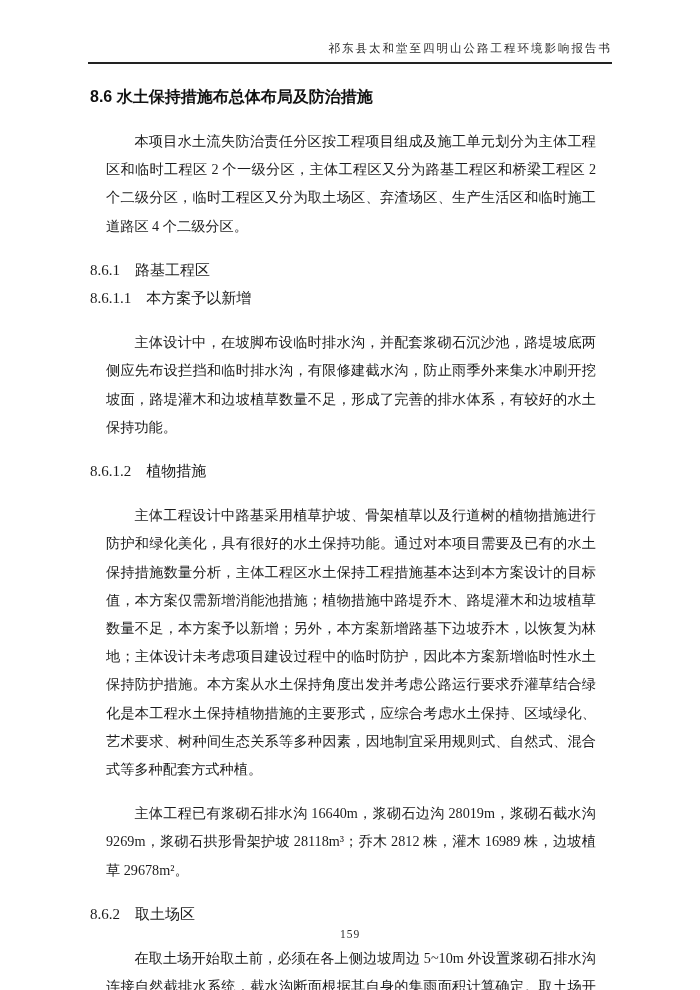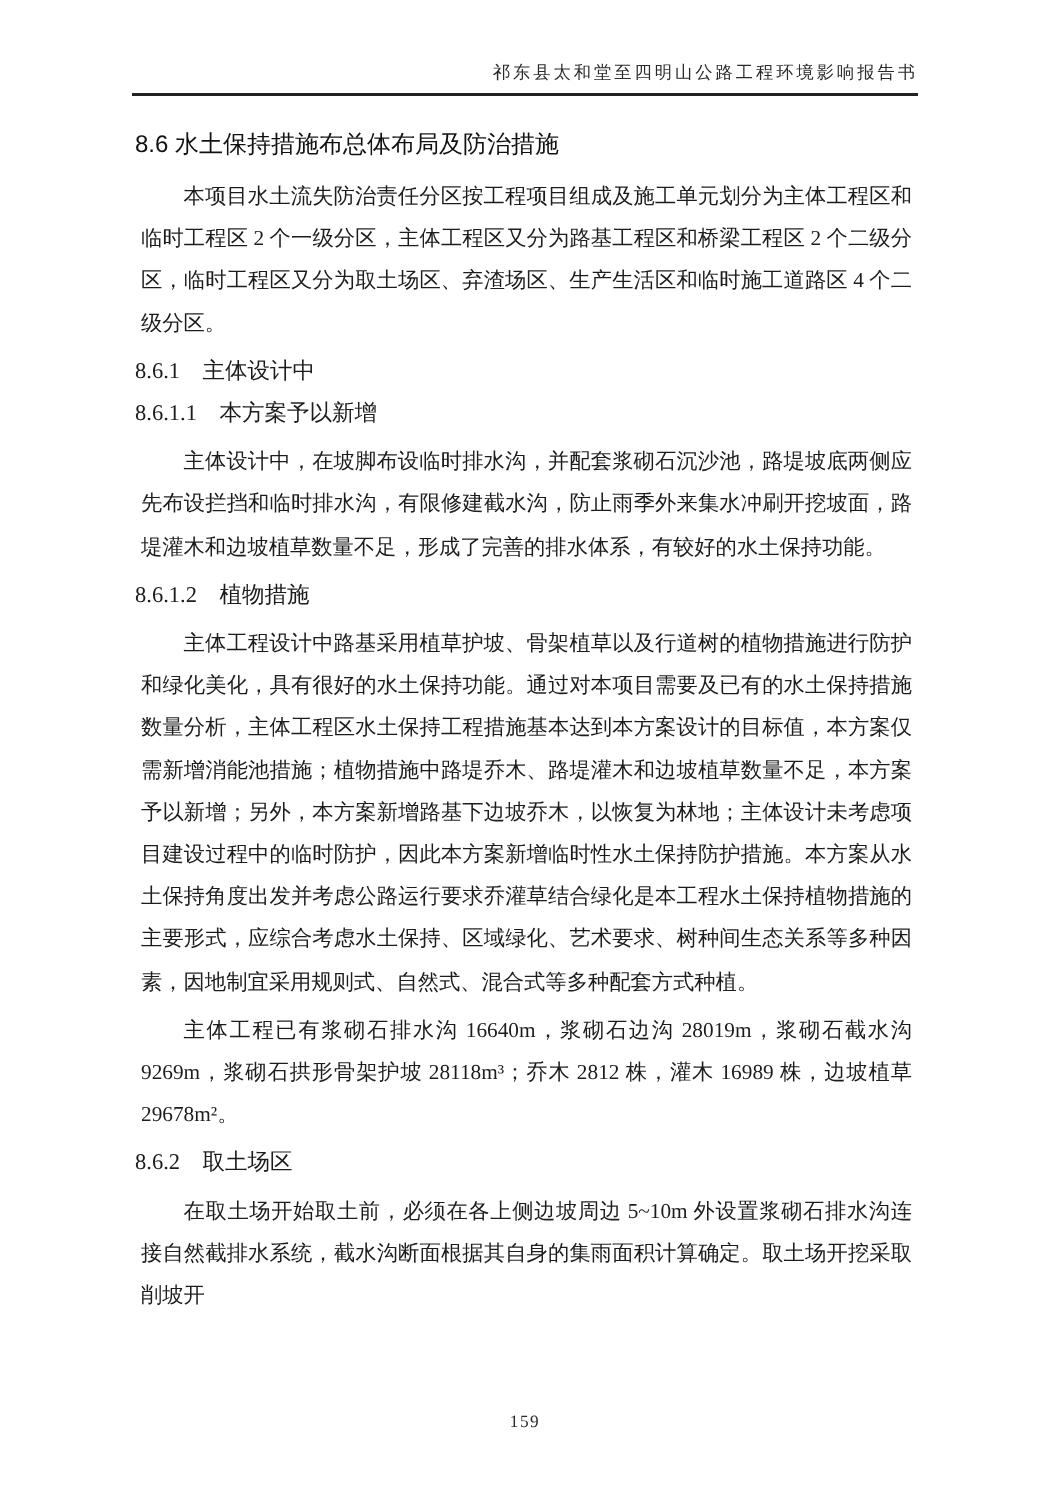--- a/index.html
+++ b/index.html
@@ -33,44 +33,44 @@
     background: #222222;
   }
   .content {
     position: absolute;
     top: 83px;
     left: 90px;
     width: 522px;
   }
   .h-sec {
     font-family: "Liberation Sans", "DejaVu Sans", sans-serif;
-    font-weight: normal;
+    font-weight: bold;
     font-size: 16px;
     line-height: 28px;
     margin: 0 0 6px 0;
     color: #111111;
   }
   .h-sub {
     font-size: 15px;
     font-weight: normal;
     line-height: 28.2px;
     margin: 0;
     color: #1c1c1c;
   }
   .para {
     font-size: 14.2px;
     line-height: 28.2px;
     text-align: justify;
     text-indent: 2em;
-    margin: 4px;
+    margin: 16px;
     color: #1c1c1c;
   }
   .page-number {
     position: absolute;
-    bottom: 36px;
+    bottom: 50px;
     left: 0;
     width: 100%;
     text-align: center;
     font-size: 11.5px;
     letter-spacing: 1px;
     color: #2a2a2a;
   }
 </style>
 </head>
 <body>
@@ -80,21 +80,21 @@
   <div class="running-head">祁东县太和堂至四明山公路工程环境影响报告书</div>
 
   <div class="head-rule"></div>
 
   <div class="content">
 
     <h1 class="h-sec">8.6  水土保持措施布总体布局及防治措施</h1>
 
     <p class="para">本项目水土流失防治责任分区按工程项目组成及施工单元划分为主体工程区和临时工程区 2 个一级分区，主体工程区又分为路基工程区和桥梁工程区 2 个二级分区，临时工程区又分为取土场区、弃渣场区、生产生活区和临时施工道路区 4 个二级分区。</p>
 
-    <h2 class="h-sub">8.6.1　主体设计中</h2>
+    <h2 class="h-sub">8.6.1　路基工程区</h2>
 
     <h3 class="h-sub">8.6.1.1　本方案予以新增</h3>
 
     <p class="para">主体设计中，在坡脚布设临时排水沟，并配套浆砌石沉沙池，路堤坡底两侧应先布设拦挡和临时排水沟，有限修建截水沟，防止雨季外来集水冲刷开挖坡面，路堤灌木和边坡植草数量不足，形成了完善的排水体系，有较好的水土保持功能。</p>
 
     <h3 class="h-sub">8.6.1.2　植物措施</h3>
 
     <p class="para">主体工程设计中路基采用植草护坡、骨架植草以及行道树的植物措施进行防护和绿化美化，具有很好的水土保持功能。通过对本项目需要及已有的水土保持措施数量分析，主体工程区水土保持工程措施基本达到本方案设计的目标值，本方案仅需新增消能池措施；植物措施中路堤乔木、路堤灌木和边坡植草数量不足，本方案予以新增；另外，本方案新增路基下边坡乔木，以恢复为林地；主体设计未考虑项目建设过程中的临时防护，因此本方案新增临时性水土保持防护措施。本方案从水土保持角度出发并考虑公路运行要求乔灌草结合绿化是本工程水土保持植物措施的主要形式，应综合考虑水土保持、区域绿化、艺术要求、树种间生态关系等多种因素，因地制宜采用规则式、自然式、混合式等多种配套方式种植。</p>
 
     <p class="para">主体工程已有浆砌石排水沟 16640m，浆砌石边沟 28019m，浆砌石截水沟 9269m，浆砌石拱形骨架护坡 28118m³；乔木 2812 株，灌木 16989 株，边坡植草 29678m²。</p>

